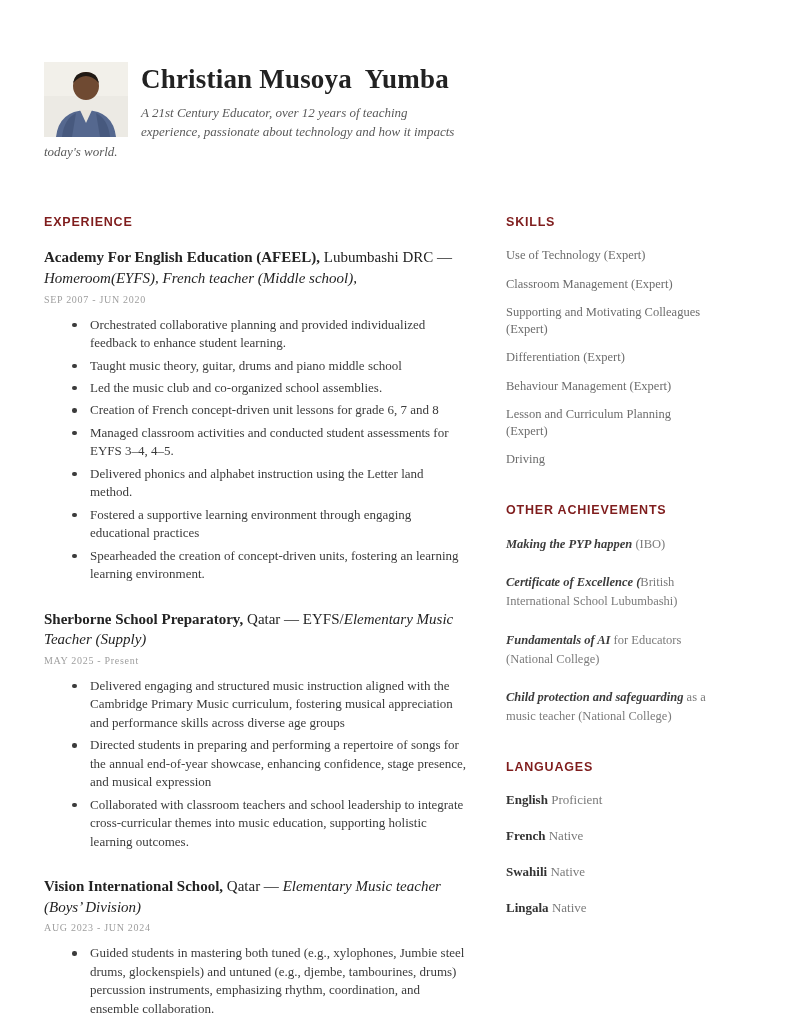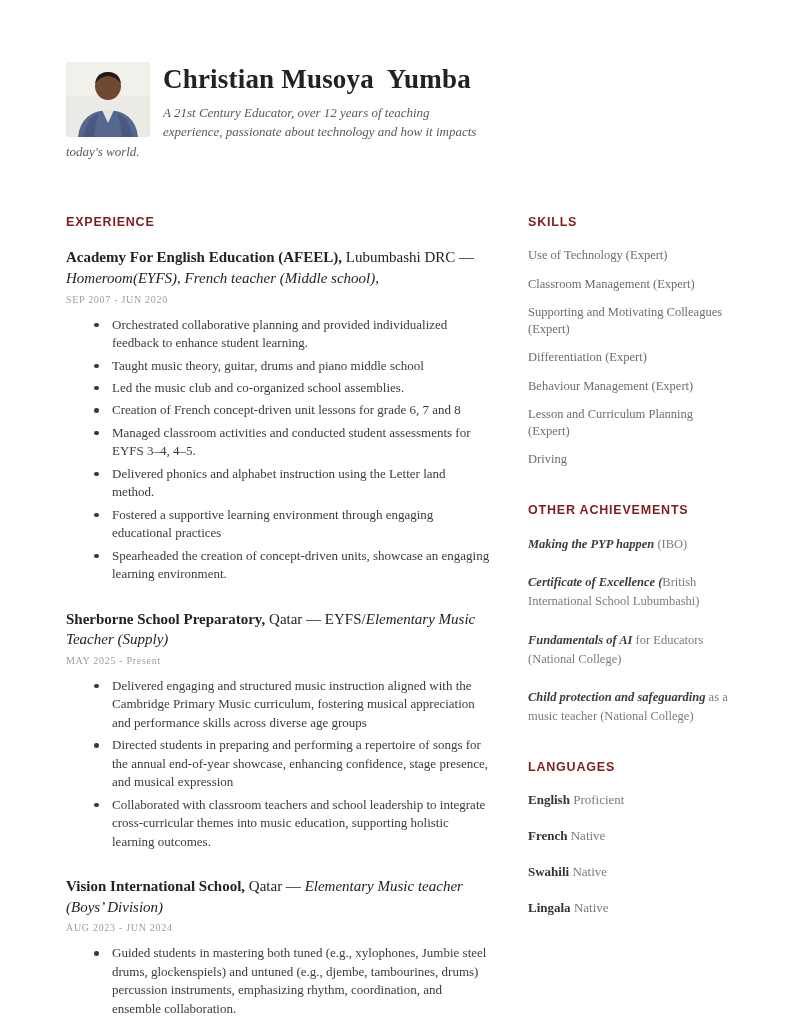--- a/index.html
+++ b/index.html
@@ -1,19 +1,19 @@
 <!DOCTYPE html>
 <html><head>
 <meta charset="utf-8">
 <style>
   * { margin:0; padding:0; box-sizing:border-box; }
   html,body { background:#ffffff; }
   .page {
     width:791px; height:1024px; margin:0 auto; background:#fff;
-    padding:62px 60px 30px 66px;
+    padding:62px 60px 30px 44px;
     font-family:"Liberation Serif", serif; color:#3a3a3a;
     overflow:hidden; position:relative;
   }
   .cols { display:grid; grid-template-columns:424px 203px; column-gap:38px; align-items:start; }
   .header-grid { margin-bottom:54px; }
 
   
   .photo { float:left; width:84px; height:75px; margin-right:13px; overflow:hidden; }
   .photo svg { display:block; width:100%; height:100%; }
   h1.name {
@@ -97,21 +97,21 @@
         <h3><span class="company">Academy For English Education (AFEEL),</span><span> Lubumbashi DRC — </span><span class="role">Homeroom(EYFS), French teacher (Middle school),</span></h3>
         <div class="dates">SEP 2007 - JUN 2020</div>
         <ul class="bullets">
           <li>Orchestrated collaborative planning and provided individualized feedback to enhance student learning.</li>
           <li>Taught music theory, guitar, drums and piano middle school</li>
           <li>Led the music club and co-organized school assemblies.</li>
           <li>Creation of French concept-driven unit lessons for grade 6, 7 and 8</li>
           <li>Managed classroom activities and conducted student assessments for EYFS 3–4, 4–5.</li>
           <li>Delivered phonics and alphabet instruction using the Letter land method.</li>
           <li>Fostered a supportive learning environment through engaging educational practices</li>
-          <li>Spearheaded the creation of concept-driven units, showcase an engaging learning environment.</li>
+          <li>Spearheaded the creation of concept-driven units, fostering an learning learning environment.</li>
         </ul>
       </section>
 
       <section class="job">
         <h3><span class="company">Sherborne School Preparatory,</span><span> Qatar — EYFS/</span><span class="role">Elementary Music Teacher (Supply)</span></h3>
         <div class="dates">MAY 2025 - Present</div>
         <ul class="bullets">
           <li>Delivered engaging and structured music instruction aligned with the Cambridge Primary Music curriculum, fostering musical appreciation and performance skills across diverse age groups</li>
           <li>Directed students in preparing and performing a repertoire of songs for the annual end-of-year showcase, enhancing confidence, stage presence, and musical expression</li>
           <li>Collaborated with classroom teachers and school leadership to integrate cross-curricular themes into music education, supporting holistic learning outcomes.</li>

